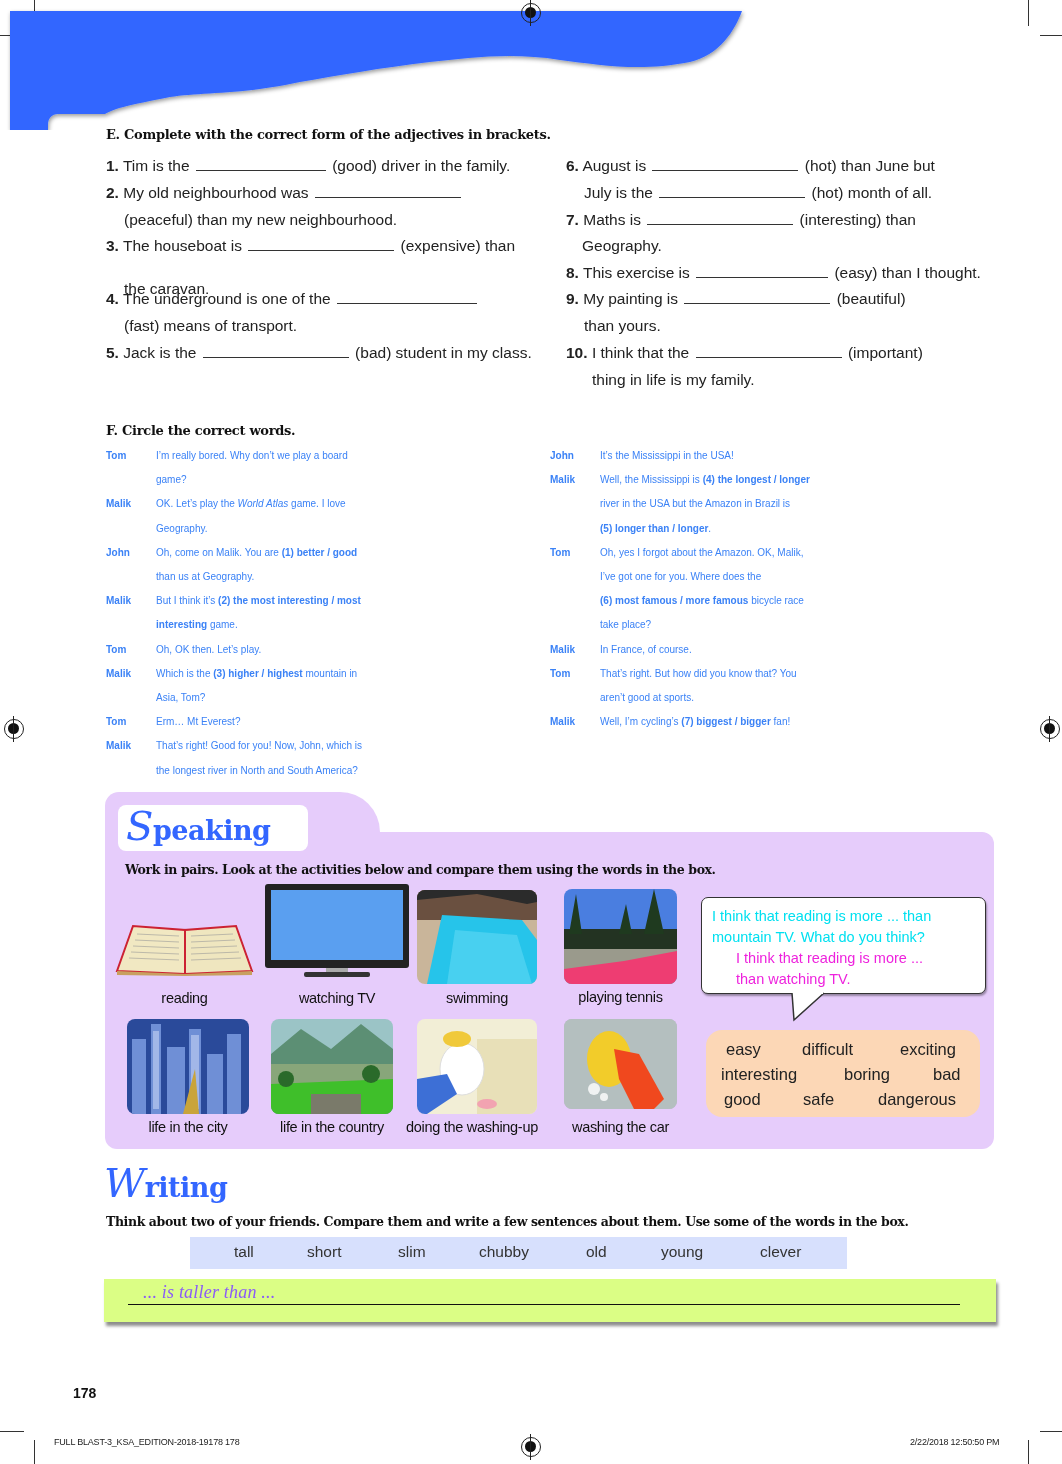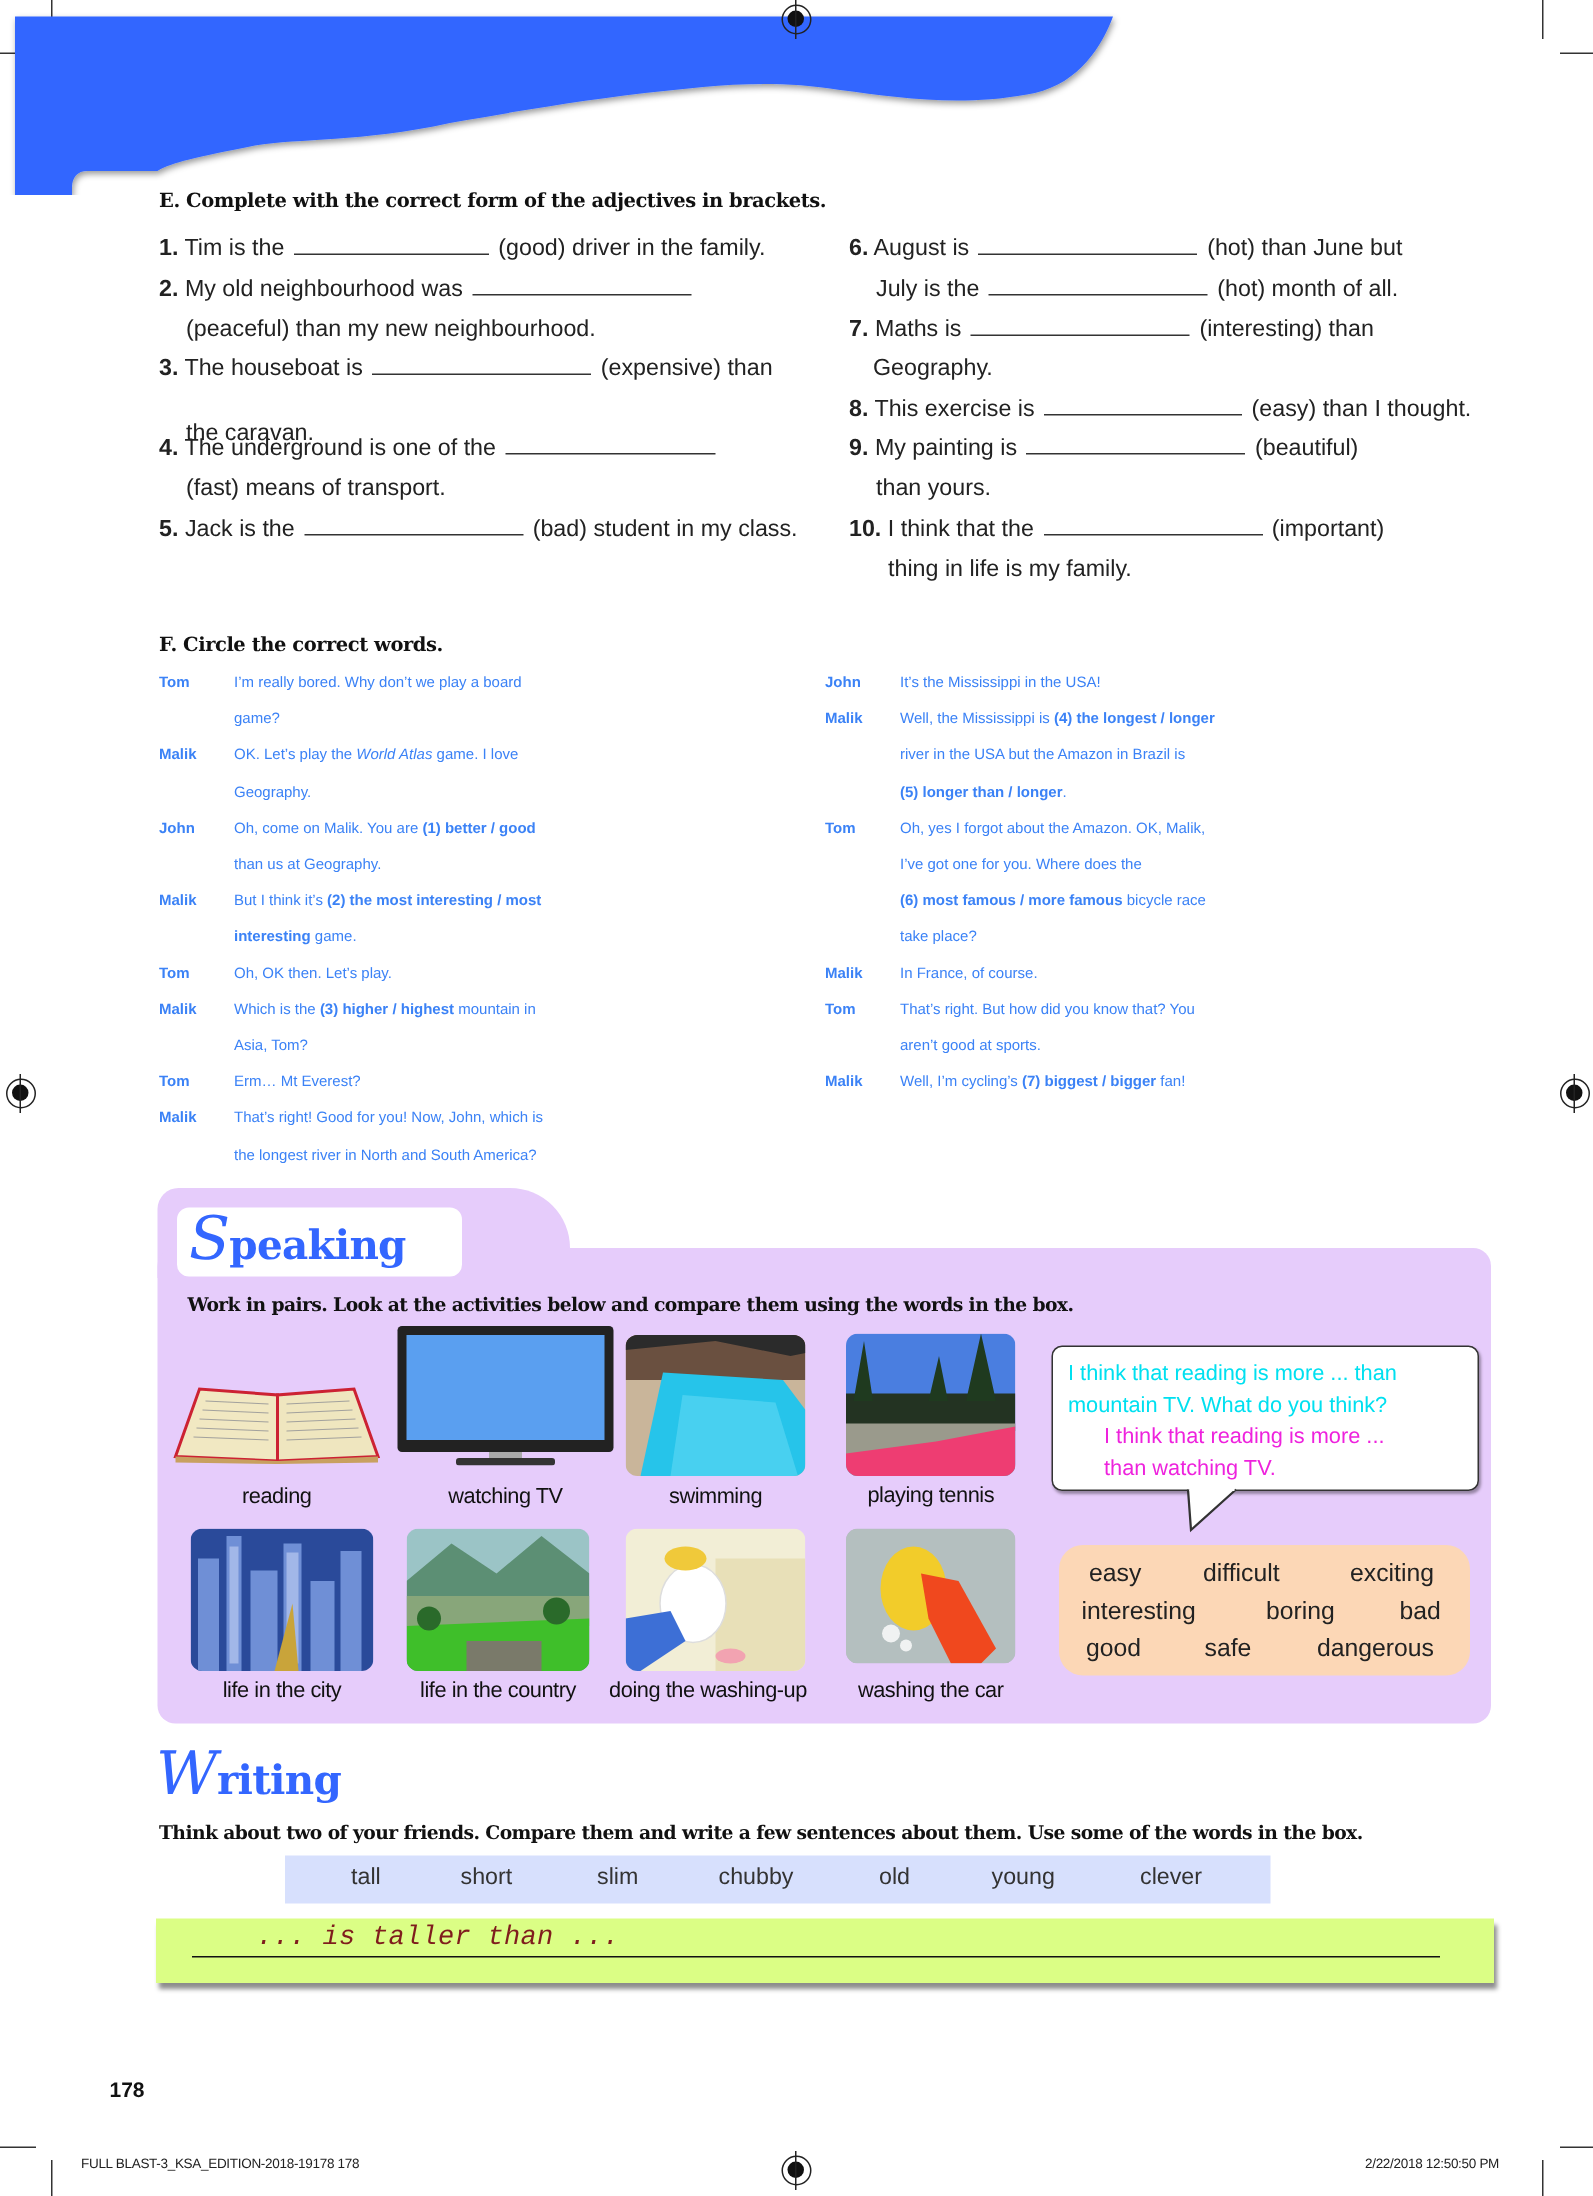--- a/index.html
+++ b/index.html
@@ -43,21 +43,21 @@
   .b2 { position: absolute; left: 34px; top: 50px; font-size: 14.5px; line-height: 20.5px; color: #ee22dd; }
 
   .wordbox { position: absolute; left: 706px; top: 1030px; width: 274px; height: 87px; background: #fcd7b6; border-radius: 16px; font-size: 16.5px; color: #222; }
   .wordbox .w { position: absolute; white-space: nowrap; }
 
   .wbox2 { position: absolute; left: 190px; top: 1237px; width: 657px; height: 32px; background: #d7e0fd; }
   .wbox2 .w { position: absolute; top: 6px; font-size: 15.5px; color: #333; }
 
   .green { position: absolute; left: 104px; top: 1279px; width: 892px; height: 43px; background: #dbfe85; box-shadow: 2px 4px 3px rgba(0,0,0,0.45); }
   .green-line { position: absolute; left: 128px; top: 1304px; width: 832px; height: 1px; background: #111; }
-  .hand { position: absolute; left: 143px; top: 1282px; font-family: Liberation Mono, monospace; font-style: italic; font-size: 18px; color: #7f1d1d; letter-spacing: 0.2px; margin-left: 28px; }
+  .hand { position: absolute; left: 143px; top: 1282px; font-family: Liberation Serif, serif; font-style: italic; font-size: 18px; color: #8b5cf6; letter-spacing: 0.2px; }
 
   .pageno { position: absolute; left: 73px; top: 1385px; font-weight: bold; font-size: 14px; color: #111; }
   .slug { position: absolute; top: 1437px; font-size: 9px; color: #222; letter-spacing: -0.2px; }
 </style>
 </head>
 <body>
 
 <div class="crop" style="left:34px;top:0;width:1px;height:26px;"></div>
 <div class="crop" style="left:0;top:35px;width:24px;height:1px;"></div>
 <div class="crop" style="left:1028px;top:0;width:1px;height:26px;"></div>

